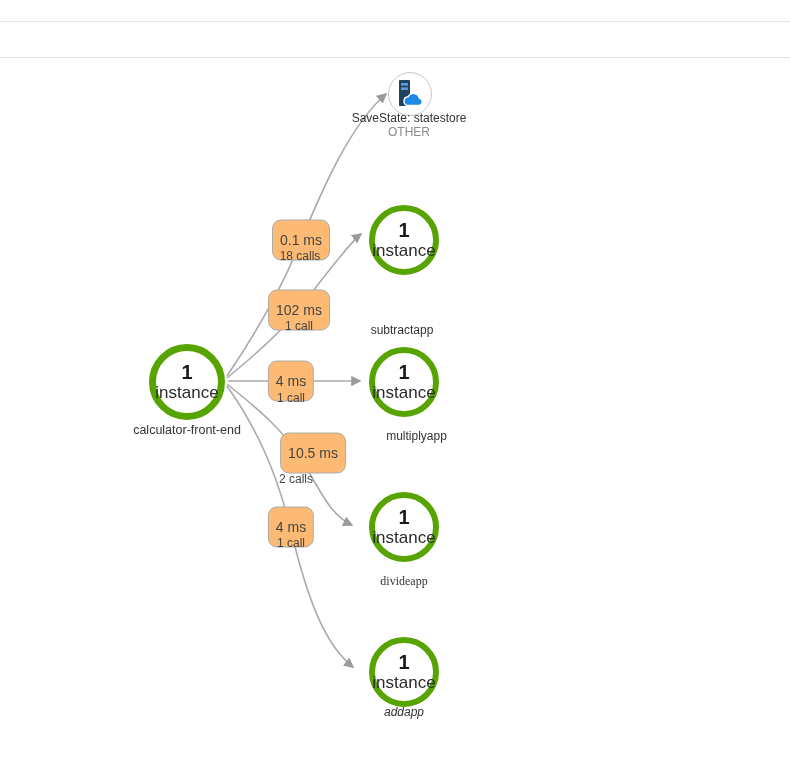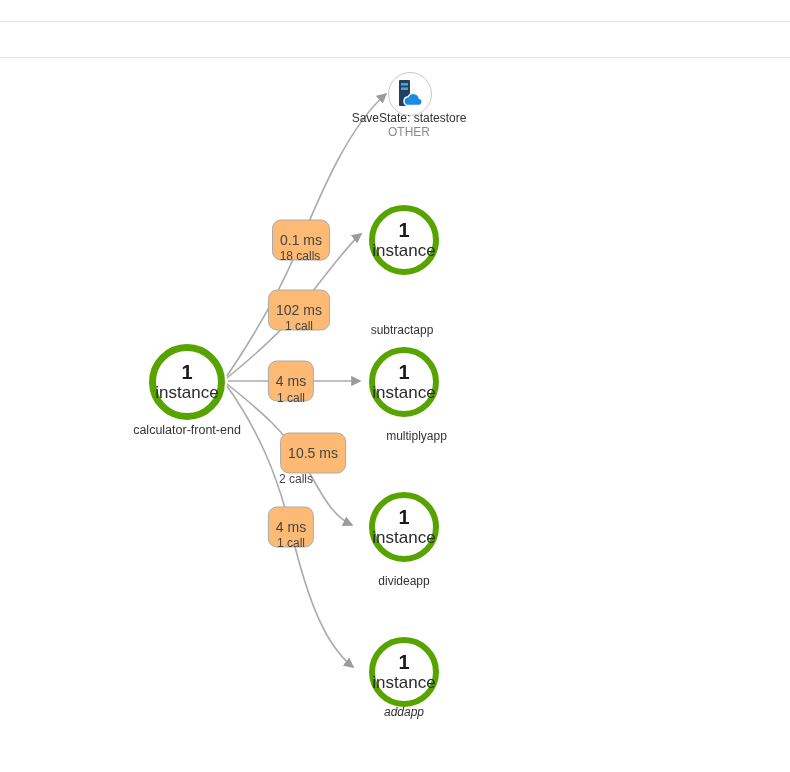--- a/index.html
+++ b/index.html
@@ -107,21 +107,21 @@
   <div class="app-node tgt" style="left:369px;top:289px;">
     <div class="app-count">1</div>
     <div class="app-unit">instance</div>
   </div>
   <div class="node-label" style="left:404px;top:371px;padding-left:25px;">multiplyapp</div>
 
   <div class="app-node tgt" style="left:369px;top:434px;">
     <div class="app-count">1</div>
     <div class="app-unit">instance</div>
   </div>
-  <div class="node-label" style="left:404px;top:516px;">divideapp</div>
+  <div class="node-label" style="left:404px;top:516px;font-family:Liberation Serif, serif;">divideapp</div>
 
   <div class="app-node tgt" style="left:369px;top:579px;">
     <div class="app-count">1</div>
     <div class="app-unit">instance</div>
   </div>
   <div class="node-label" style="left:404px;top:647px;font-style:italic;">addapp</div>
 
   <div class="pill" style="left:301px;top:182px;">0.1 ms</div>
   <div class="calls" style="left:300px;top:198px;">18 calls</div>
 

